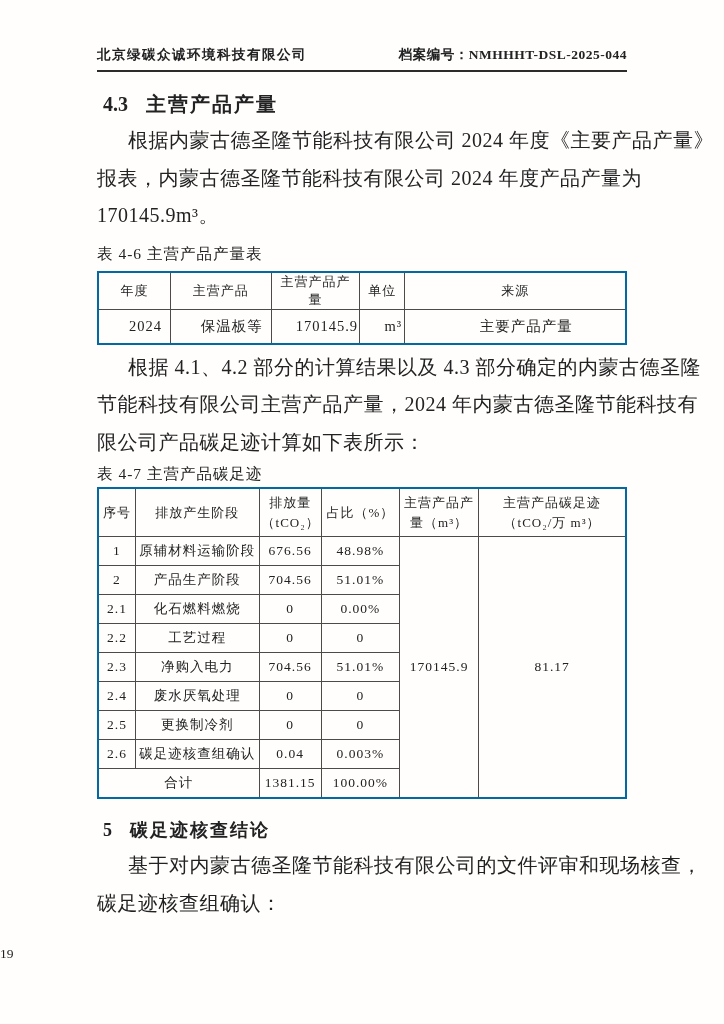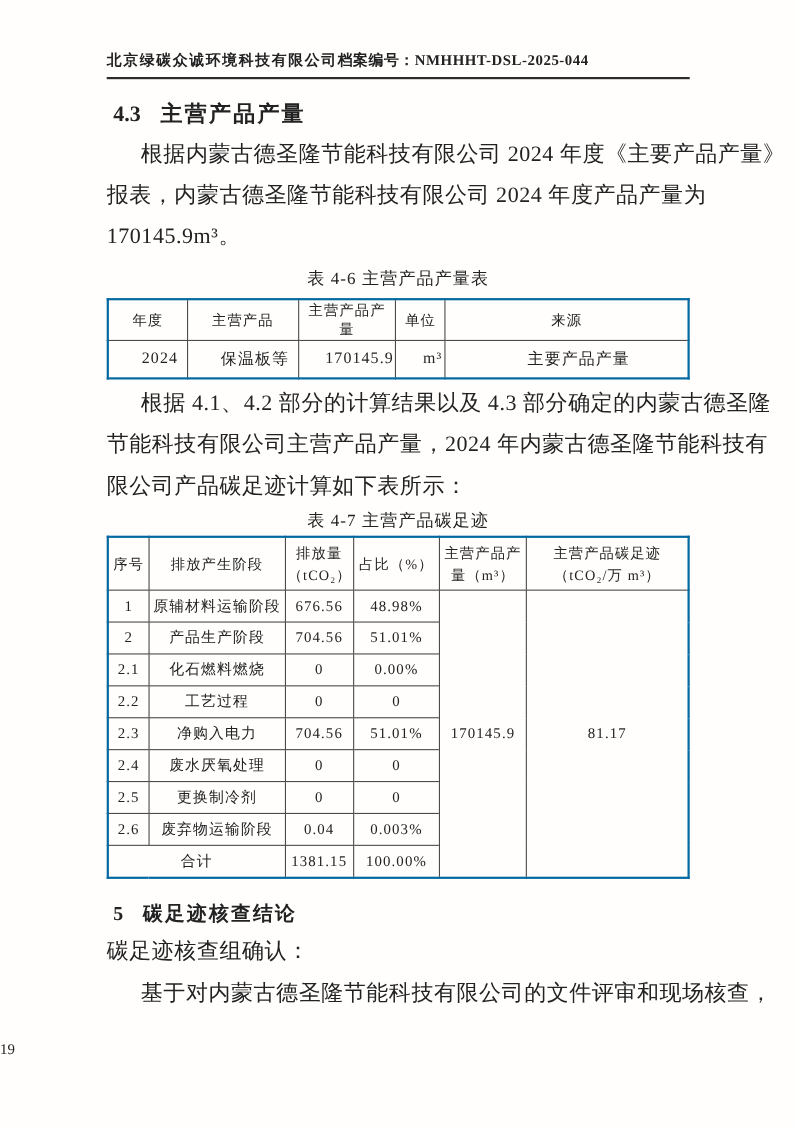--- a/index.html
+++ b/index.html
@@ -13,20 +13,21 @@
     width: 724px; height: 1024px;
     box-sizing: border-box;
     padding: 46px 97px 0 97px;
     background: #fffefd;
     font-family: "Liberation Serif", "DejaVu Serif", serif;
     color: #222222;
   }
   
   .doc-header {
     display: flex;
+    justify-content: space-between;
     align-items: flex-end;
     font-size: 13.5px;
     font-weight: bold;
     letter-spacing: 1.5px;
     padding-bottom: 6px;
     border-bottom: 2px solid #2e2b28;
   }
   .doc-header .file-no { letter-spacing: 0.5px; }
   
   .sec {
@@ -45,21 +46,21 @@
     line-height: 37.5px;
     letter-spacing: 0.5px;
     text-align: justify;
     text-align-last: justify;
     white-space: nowrap;
   }
   .para-line.indent { text-indent: 31px; }
   .para-line.left { text-align: left; text-align-last: left; }
   
   .caption {
-    text-align: center;
+    text-align: left;
     font-size: 15.5px;
     letter-spacing: 1px;
     line-height: 26px;
   }
   .cap46 { margin-top: 6px; }
   .cap47 { margin-top: 0; }
   
   table.tbl {
     width: 100%;
     border-collapse: collapse;
@@ -210,36 +211,36 @@
           <td>0</td>
         </tr>
         <tr>
           <td>2.5</td>
           <td>更换制冷剂</td>
           <td>0</td>
           <td>0</td>
         </tr>
         <tr>
           <td>2.6</td>
-          <td>废弃物运输阶段</td>
+          <td>碳足迹核查组确认</td>
           <td>0.04</td>
           <td>0.003%</td>
         </tr>
         <tr>
           <td colspan="2">合计</td>
           <td>1381.15</td>
           <td>100.00%</td>
         </tr>
       </tbody>
     </table>
 
   <h2 class="sec big">
     <span class="sec-num">5</span><span>碳足迹核查结论</span>
   </h2>
 
   <div class="para" style="margin-top:4px" id="para-5">
+      <div class="para-line indent">基于对内蒙古德圣隆节能科技有限公司的文件评审和现场核查，</div>
       <div class="para-line left">碳足迹核查组确认：</div>
-      <div class="para-line indent">基于对内蒙古德圣隆节能科技有限公司的文件评审和现场核查，</div>
     </div>
 
   <div class="page-num">19</div>
 
 </div>
 
 </body></html>

